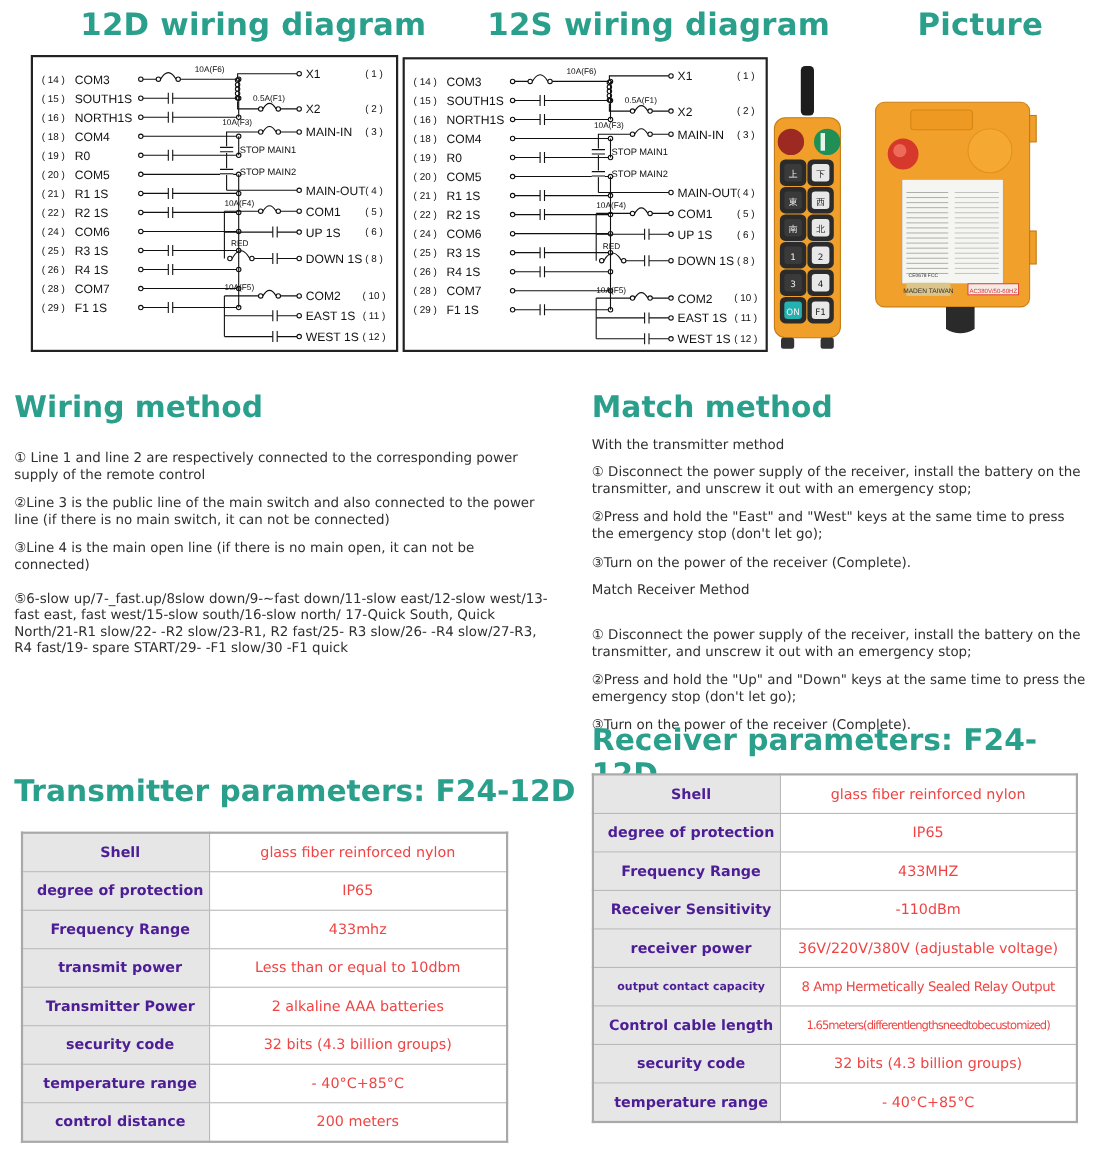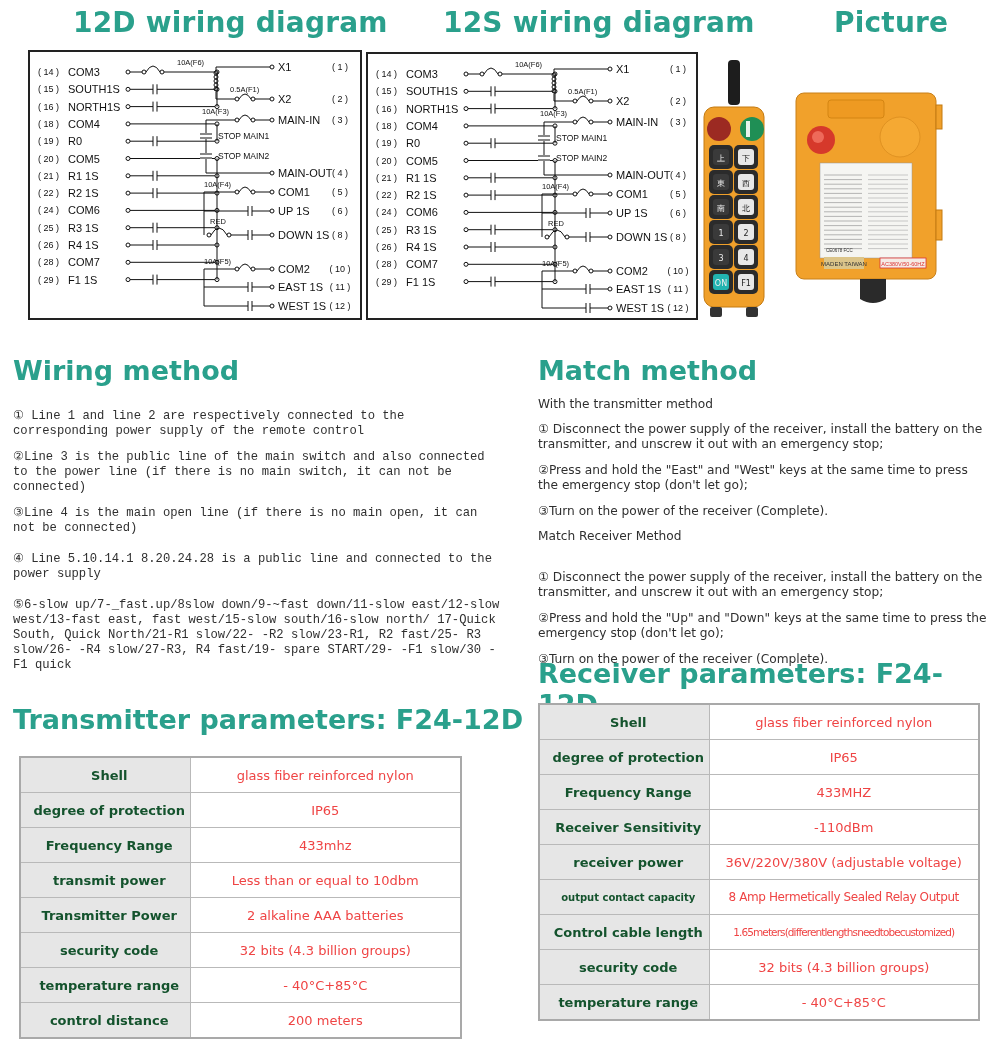--- a/index.html
+++ b/index.html
@@ -16,21 +16,21 @@
   .wbox svg .tiny { font-size:7.5px; }
   .wbox svg .mid { font-size:8.5px; }
 
   
   .para { position:absolute; font-size:12.2px; line-height:15px; color:#2f2f2f; font-family:"DejaVu Sans", sans-serif; }
   .para p { margin:0 0 11px 0; }
 
   
   table.spec { position:absolute; border-collapse:collapse; font-family:"DejaVu Sans", sans-serif; font-size:13px; }
   table.spec td { border:1px solid #b9b9b9; height:34px; text-align:center; padding:0 4px; color:#ef4444; }
-  table.spec td.k { background:#e6e6e6; font-weight:bold; color:#14532d;padding-left:12px; }
+  table.spec td.k { background:#e6e6e6; font-weight:bold; color:#4c1d95;padding-left:12px; }
   table.spec { border:2px solid #a9a9a9; }
 
   
   .pic { position:absolute; }
 </style>
 </head>
 <body>
 
 <div class="h-top" style="left:73px;">12D wiring diagram</div>
 <div class="h-top" style="left:443px;">12S wiring diagram</div>
@@ -526,25 +526,24 @@
       <text x="203" y="221" font-size="5.5" text-anchor="middle" fill="#d33" font-family="Liberation Sans, sans-serif">AC380V/50-60HZ</text>
       <text x="126" y="207" font-size="4.5" fill="#333" font-family="Liberation Sans, sans-serif">CE0678   FCC</text>
       <rect x="236" y="60" width="6" height="24" fill="#f0a02a" stroke="#c47a10"></rect>
       <rect x="236" y="165" width="6" height="30" fill="#f0a02a" stroke="#c47a10"></rect>
       <path d="M160 234 h26 v20 q-13 8 -26 0 z" fill="#2a2a2a"></path>
     </g>
   </svg>
 </div>
 
 <div class="h-sec" style="left:13px; top:355px;">Wiring method</div>
-<div class="para" style="left:13px; top:409px; width:490px;font-family:Liberation Mono, monospace;">
+<div class="para" style="left:13px; top:409px; width:490px;">
   <p>① Line 1 and line 2 are respectively connected to the corresponding power supply of the remote control</p>
   <p>②Line 3 is the public line of the main switch and also connected to the power line (if there is no main switch, it can not be connected)</p>
   <p style="margin-bottom:16px">③Line 4 is the main open line (if there is no main open, it can not be connected)</p>
-  <p style="margin-bottom:16px">④ Line 5.10.14.1 8.20.24.28 is a public line and connected to the power supply</p>
   <p>⑤6-slow up/7-_fast.up/8slow down/9-~fast down/11-slow east/12-slow west/13-fast east, fast west/15-slow south/16-slow north/ 17-Quick South, Quick North/21-R1 slow/22- -R2 slow/23-R1, R2 fast/25- R3 slow/26- -R4 slow/27-R3, R4 fast/19- spare START/29- -F1 slow/30 -F1 quick</p>
 </div>
 
 <div class="h-sec" style="left:538px; top:355px;">Match method</div>
 <div class="para" style="left:538px; top:397px; width:450px;">
   <p style="margin-bottom:10px">With the transmitter method</p>
   <p>① Disconnect the power supply of the receiver, install the battery on the transmitter, and unscrew it out with an emergency stop;</p>
   <p>②Press and hold the "East" and "West" keys at the same time to press the emergency stop (don't let go);</p>
   <p style="margin-bottom:10px">③Turn on the power of the receiver (Complete).</p>
   <p style="margin-bottom:26px">Match Receiver Method</p>

